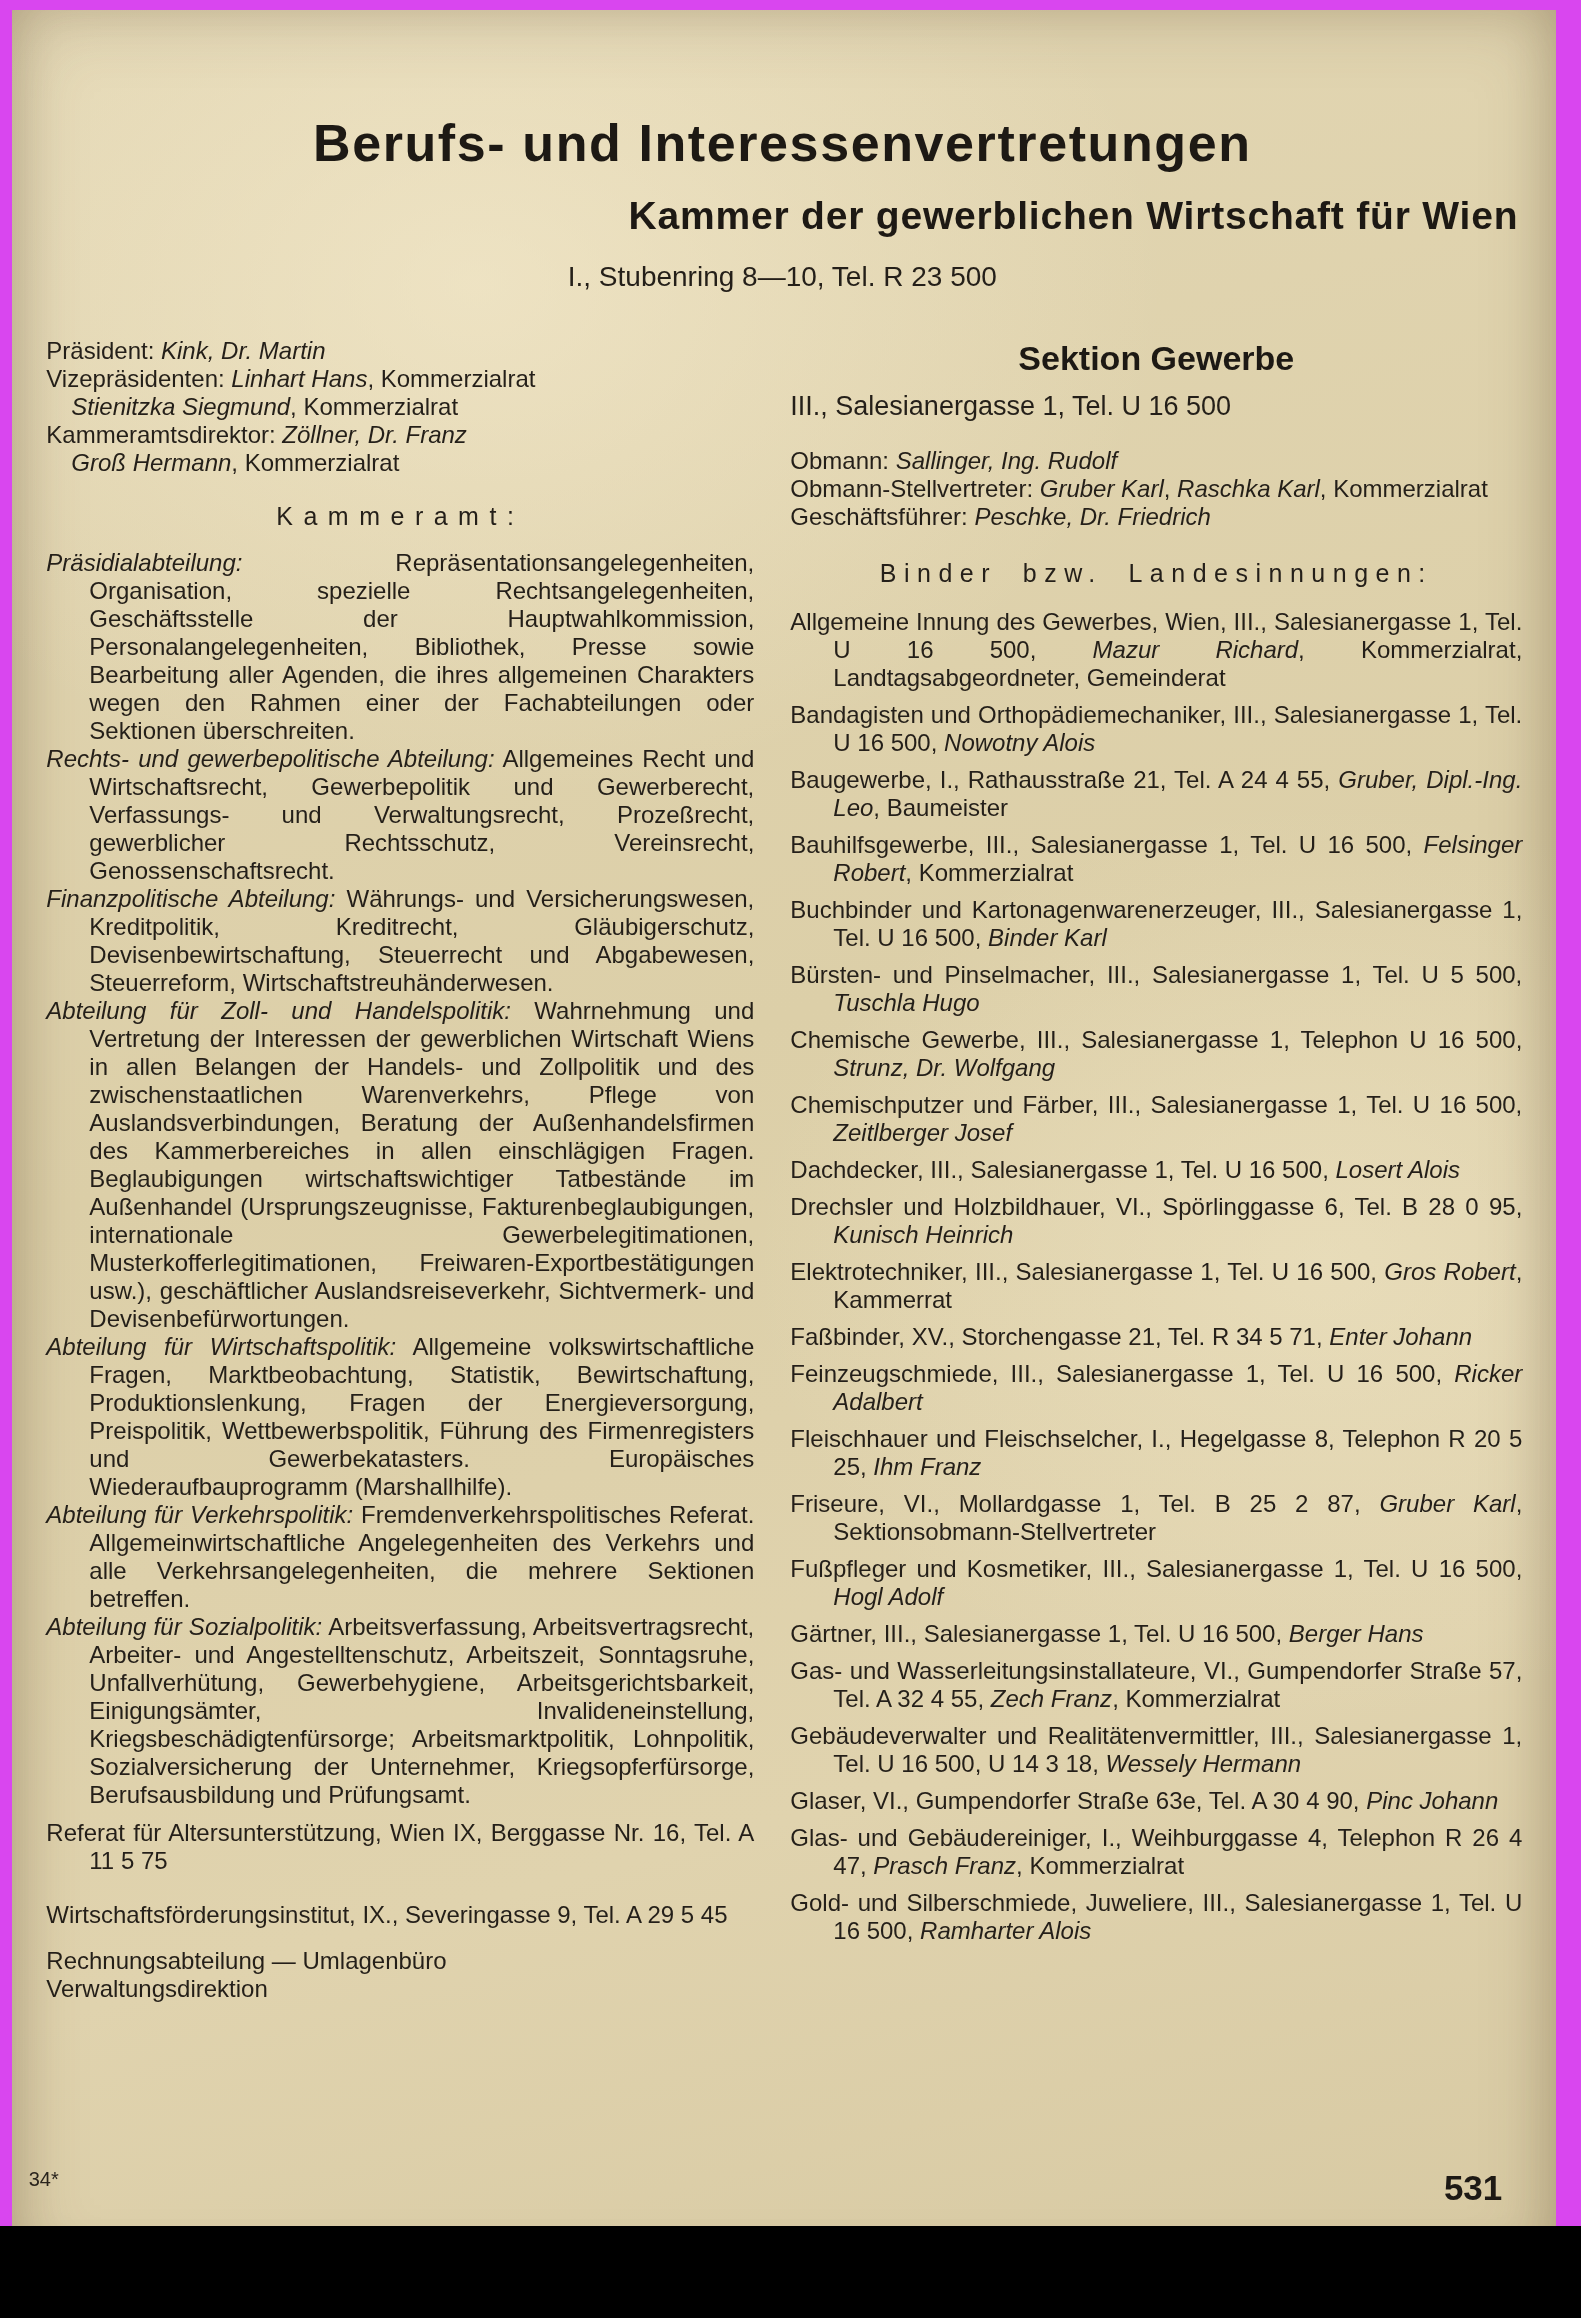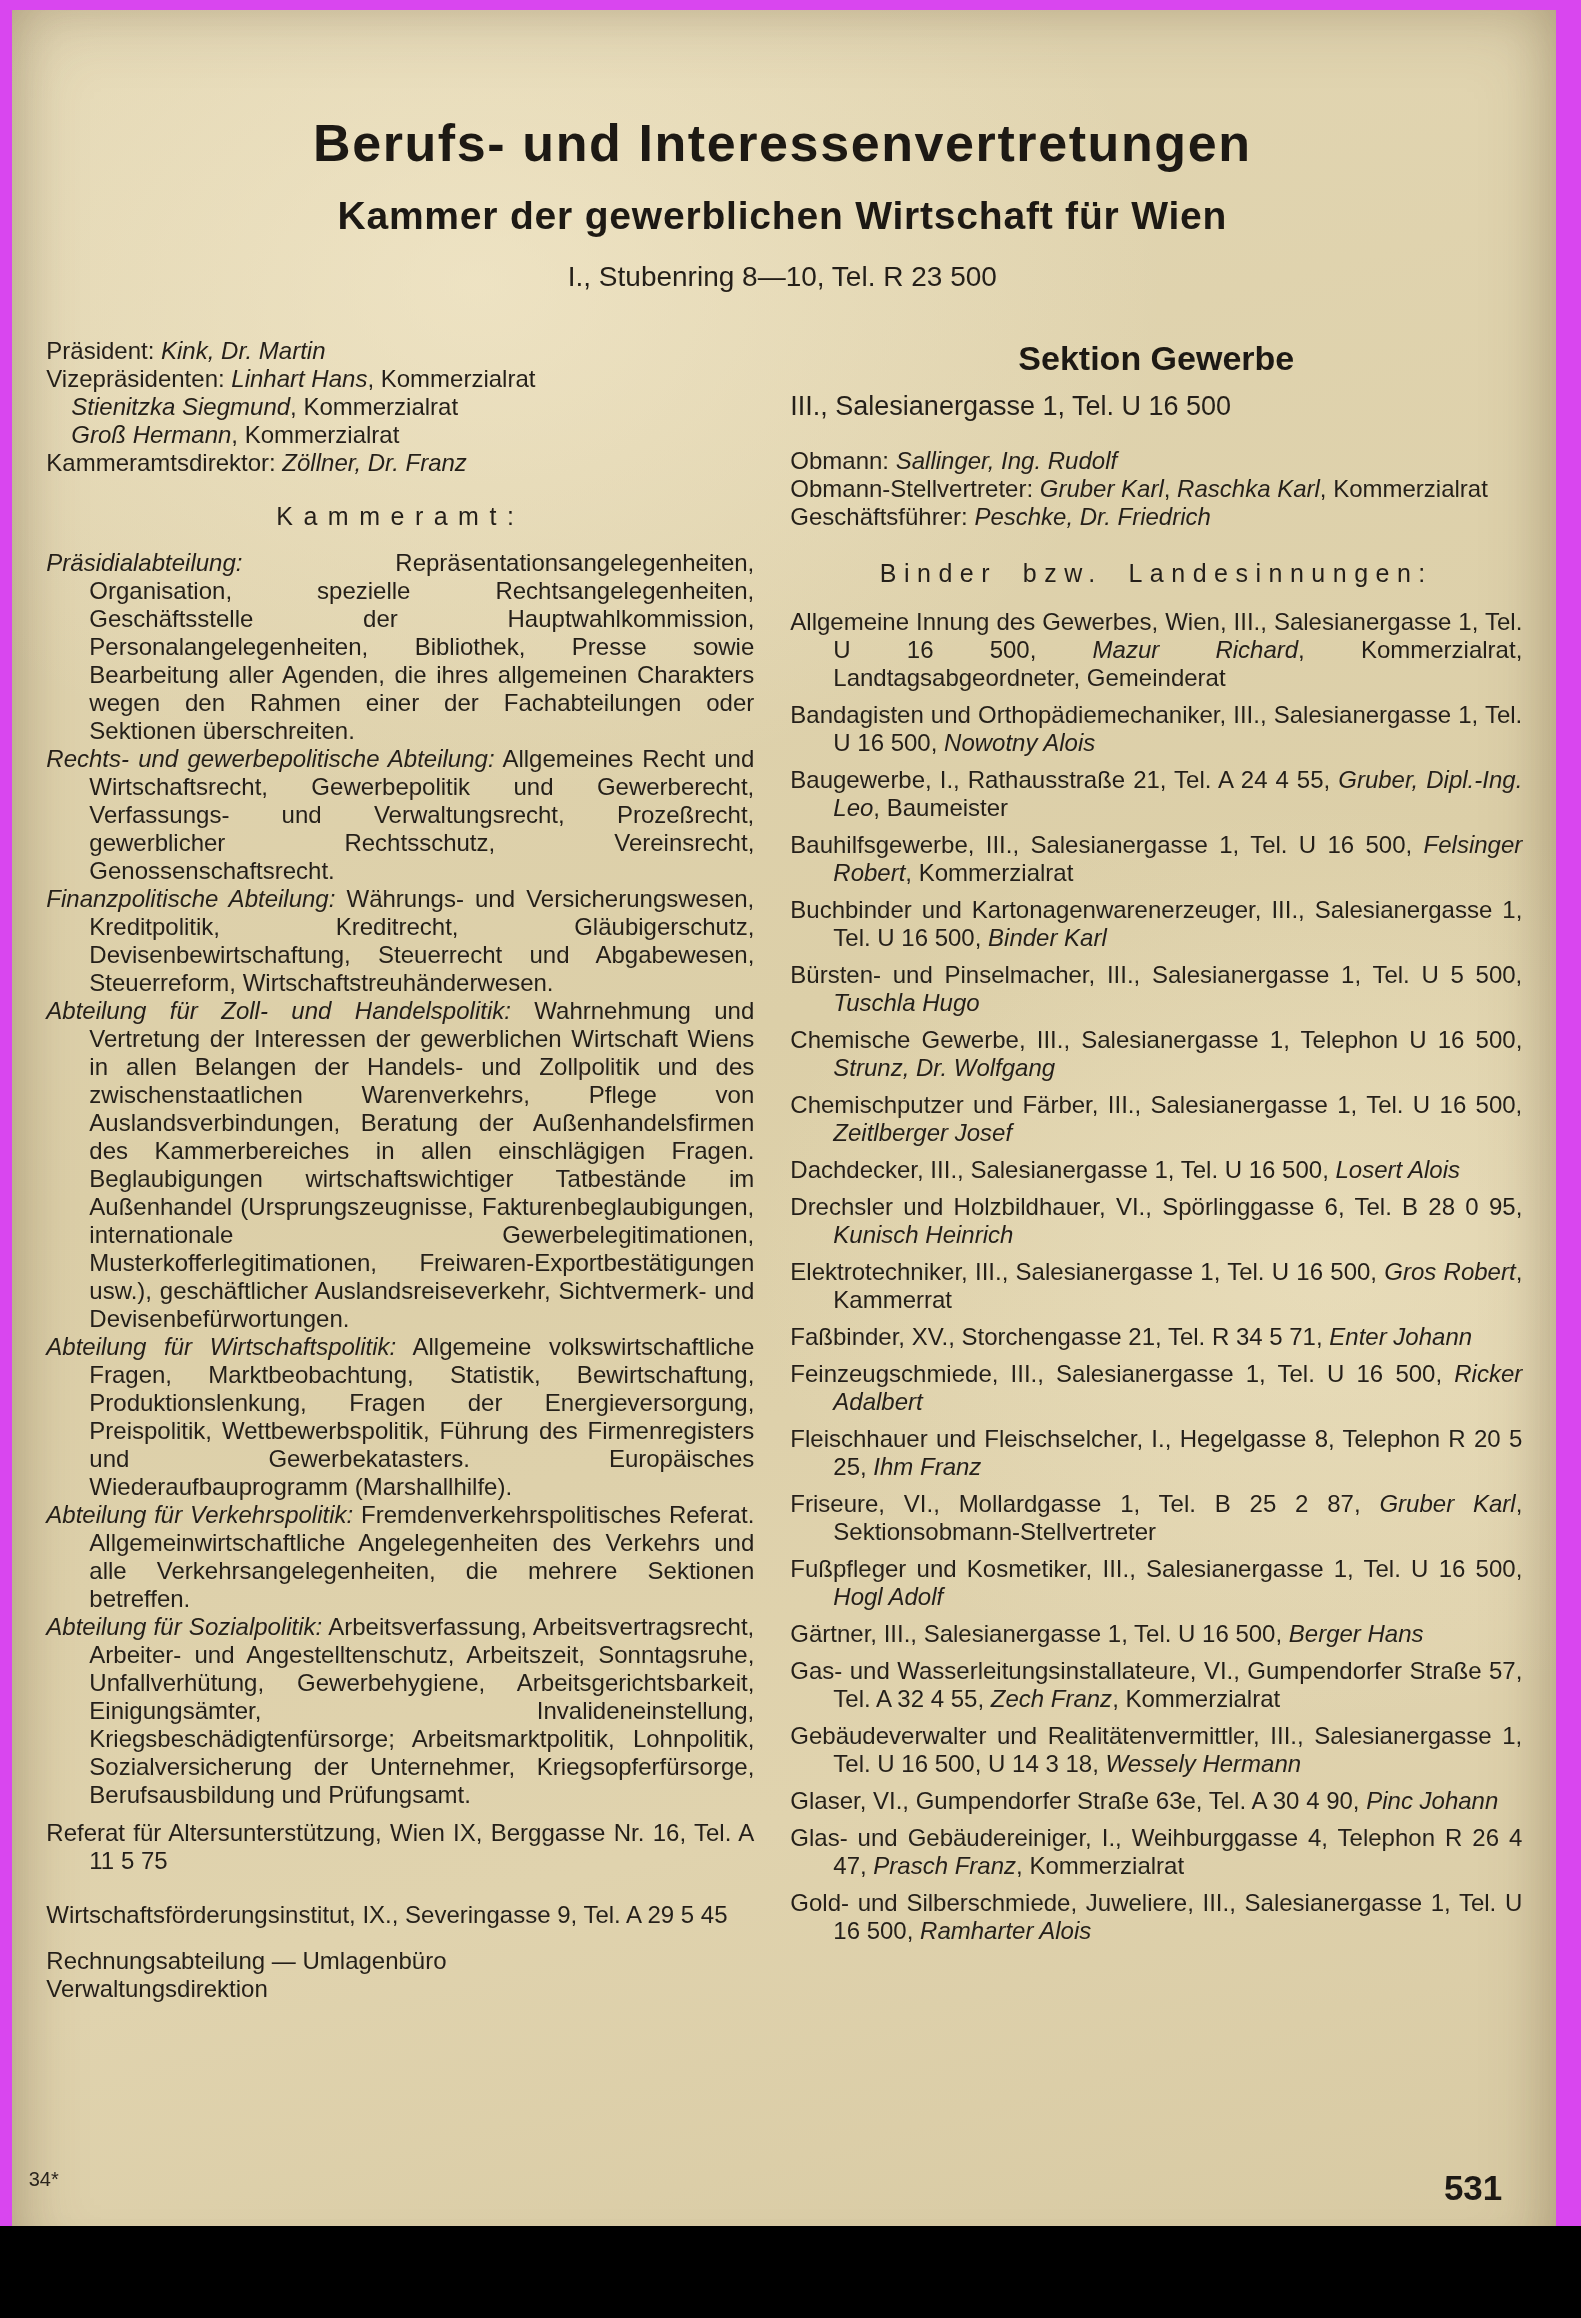--- a/index.html
+++ b/index.html
@@ -14,21 +14,21 @@
     background-color: #ddd0ab;
     background-image:
       radial-gradient(ellipse 986px 739px at 30% 12%, rgba(248,238,210,.55), rgba(248,238,210,0) 70%),
       radial-gradient(ellipse 821px 657px at 85% 55%, rgba(246,236,206,.40), rgba(246,236,206,0) 70%),
       linear-gradient(165deg, #e3d7b4 0%, #dccfa8 45%, #e0d3ae 75%, #d7c9a2 100%);
     box-shadow: inset 0 0 74px rgba(90,70,40,.28), inset 0 -20.5px 49px rgba(70,55,30,.18);
   }
   .content { position: relative; padding: 103px 38px 0 34px; color: #25201a; }
 
   .title   { margin: 0; text-align: center; font-size: 52px; font-weight: 700; letter-spacing: 1.6px; color: #1d1914; }
-  .subtitle{ margin: 21.4px 0 0; text-align: center; font-size: 39px; font-weight: 700; letter-spacing: 0.8px; color: #1d1914; }
+  .subtitle{ margin: 21.4px 0 0; text-align: right; font-size: 39px; font-weight: 700; letter-spacing: 0.8px; color: #1d1914; }
   .addr    { margin-top: 23px; text-align: center; font-size: 28px; color: #241f19; }
 
   .cols { display: flex; gap: 36px; margin-top: 44px; }
   .col-left  { width: 708px; flex: none; }
   .col-right { width: 732px; flex: none; }
 
   .para { margin: 0; font-size: 24px; line-height: 28px; color: #241f19; }
   .hang { padding-left: 43px; text-indent: -43px; }
   .just { text-align: justify; hyphens: auto; }
   .cont { padding-left: 25px; }
@@ -69,22 +69,22 @@
         <div class="addr">I., Stubenring 8—10, Tel. R 23 500</div>
       </header>
 
       <div class="cols">
 
         <section class="col-left">
           <div class="officials">
               <p class="para hang"><span>Präsident: </span><em>Kink, Dr. Martin</em></p>
               <p class="para hang"><span>Vizepräsidenten: </span><em>Linhart Hans</em><span>, Kommerzialrat</span></p>
               <p class="para cont"><em>Stienitzka Siegmund</em><span>, Kommerzialrat</span></p>
+              <p class="para hang"><span>Kammeramtsdirektor: </span><em>Zöllner, Dr. Franz</em></p>
               <p class="para cont"><em>Groß Hermann</em><span>, Kommerzialrat</span></p>
-              <p class="para hang"><span>Kammeramtsdirektor: </span><em>Zöllner, Dr. Franz</em></p>
             </div>
           <h3 class="kammeramt">Kammeramt:</h3>
           <div class="paras">
               <p class="para hang just"><em>Präsidialabteilung:</em><span> Repräsentationsangelegenheiten, Organisation, spezielle Rechtsangelegenheiten, Geschäftsstelle der Hauptwahlkommission, Personalangelegenheiten, Bibliothek, Presse sowie Bearbeitung aller Agenden, die ihres allgemeinen Charakters wegen den Rahmen einer der Fachabteilungen oder Sektionen überschreiten.</span></p>
               <p class="para hang just"><em>Rechts- und gewerbepolitische Abteilung:</em><span> Allgemeines Recht und Wirtschaftsrecht, Gewerbepolitik und Gewerberecht, Verfassungs- und Verwaltungsrecht, Prozeßrecht, gewerblicher Rechtsschutz, Vereinsrecht, Genossenschaftsrecht.</span></p>
               <p class="para hang just"><em>Finanzpolitische Abteilung:</em><span> Währungs- und Versicherungswesen, Kreditpolitik, Kreditrecht, Gläubigerschutz, Devisenbewirtschaftung, Steuerrecht und Abgabewesen, Steuerreform, Wirtschaftstreuhänderwesen.</span></p>
               <p class="para hang just"><em>Abteilung für Zoll- und Handelspolitik:</em><span> Wahrnehmung und Vertretung der Interessen der gewerblichen Wirtschaft Wiens in allen Belangen der Handels- und Zollpolitik und des zwischenstaatlichen Warenverkehrs, Pflege von Auslandsverbindungen, Beratung der Außenhandelsfirmen des Kammerbereiches in allen einschlägigen Fragen. Beglaubigungen wirtschaftswichtiger Tatbestände im Außenhandel (Ursprungszeugnisse, Fakturenbeglaubigungen, internationale Gewerbelegitimationen, Musterkofferlegitimationen, Freiwaren-Exportbestätigungen usw.), geschäftlicher Auslandsreiseverkehr, Sichtvermerk- und Devisenbefürwortungen.</span></p>
               <p class="para hang just"><em>Abteilung für Wirtschaftspolitik:</em><span> Allgemeine volkswirtschaftliche Fragen, Marktbeobachtung, Statistik, Bewirtschaftung, Produktionslenkung, Fragen der Energieversorgung, Preispolitik, Wettbewerbspolitik, Führung des Firmenregisters und Gewerbekatasters. Europäisches Wiederaufbauprogramm (Marshallhilfe).</span></p>
               <p class="para hang just"><em>Abteilung für Verkehrspolitik:</em><span> Fremdenverkehrspolitisches Referat. Allgemeinwirtschaftliche Angelegenheiten des Verkehrs und alle Verkehrsangelegenheiten, die mehrere Sektionen betreffen.</span></p>
               <p class="para hang just"><em>Abteilung für Sozialpolitik:</em><span> Arbeitsverfassung, Arbeitsvertragsrecht, Arbeiter- und Angestelltenschutz, Arbeitszeit, Sonntagsruhe, Unfallverhütung, Gewerbehygiene, Arbeitsgerichtsbarkeit, Einigungsämter, Invalideneinstellung, Kriegsbeschädigtenfürsorge; Arbeitsmarktpolitik, Lohnpolitik, Sozialversicherung der Unternehmer, Kriegsopferfürsorge, Berufsausbildung und Prüfungsamt.</span></p>

